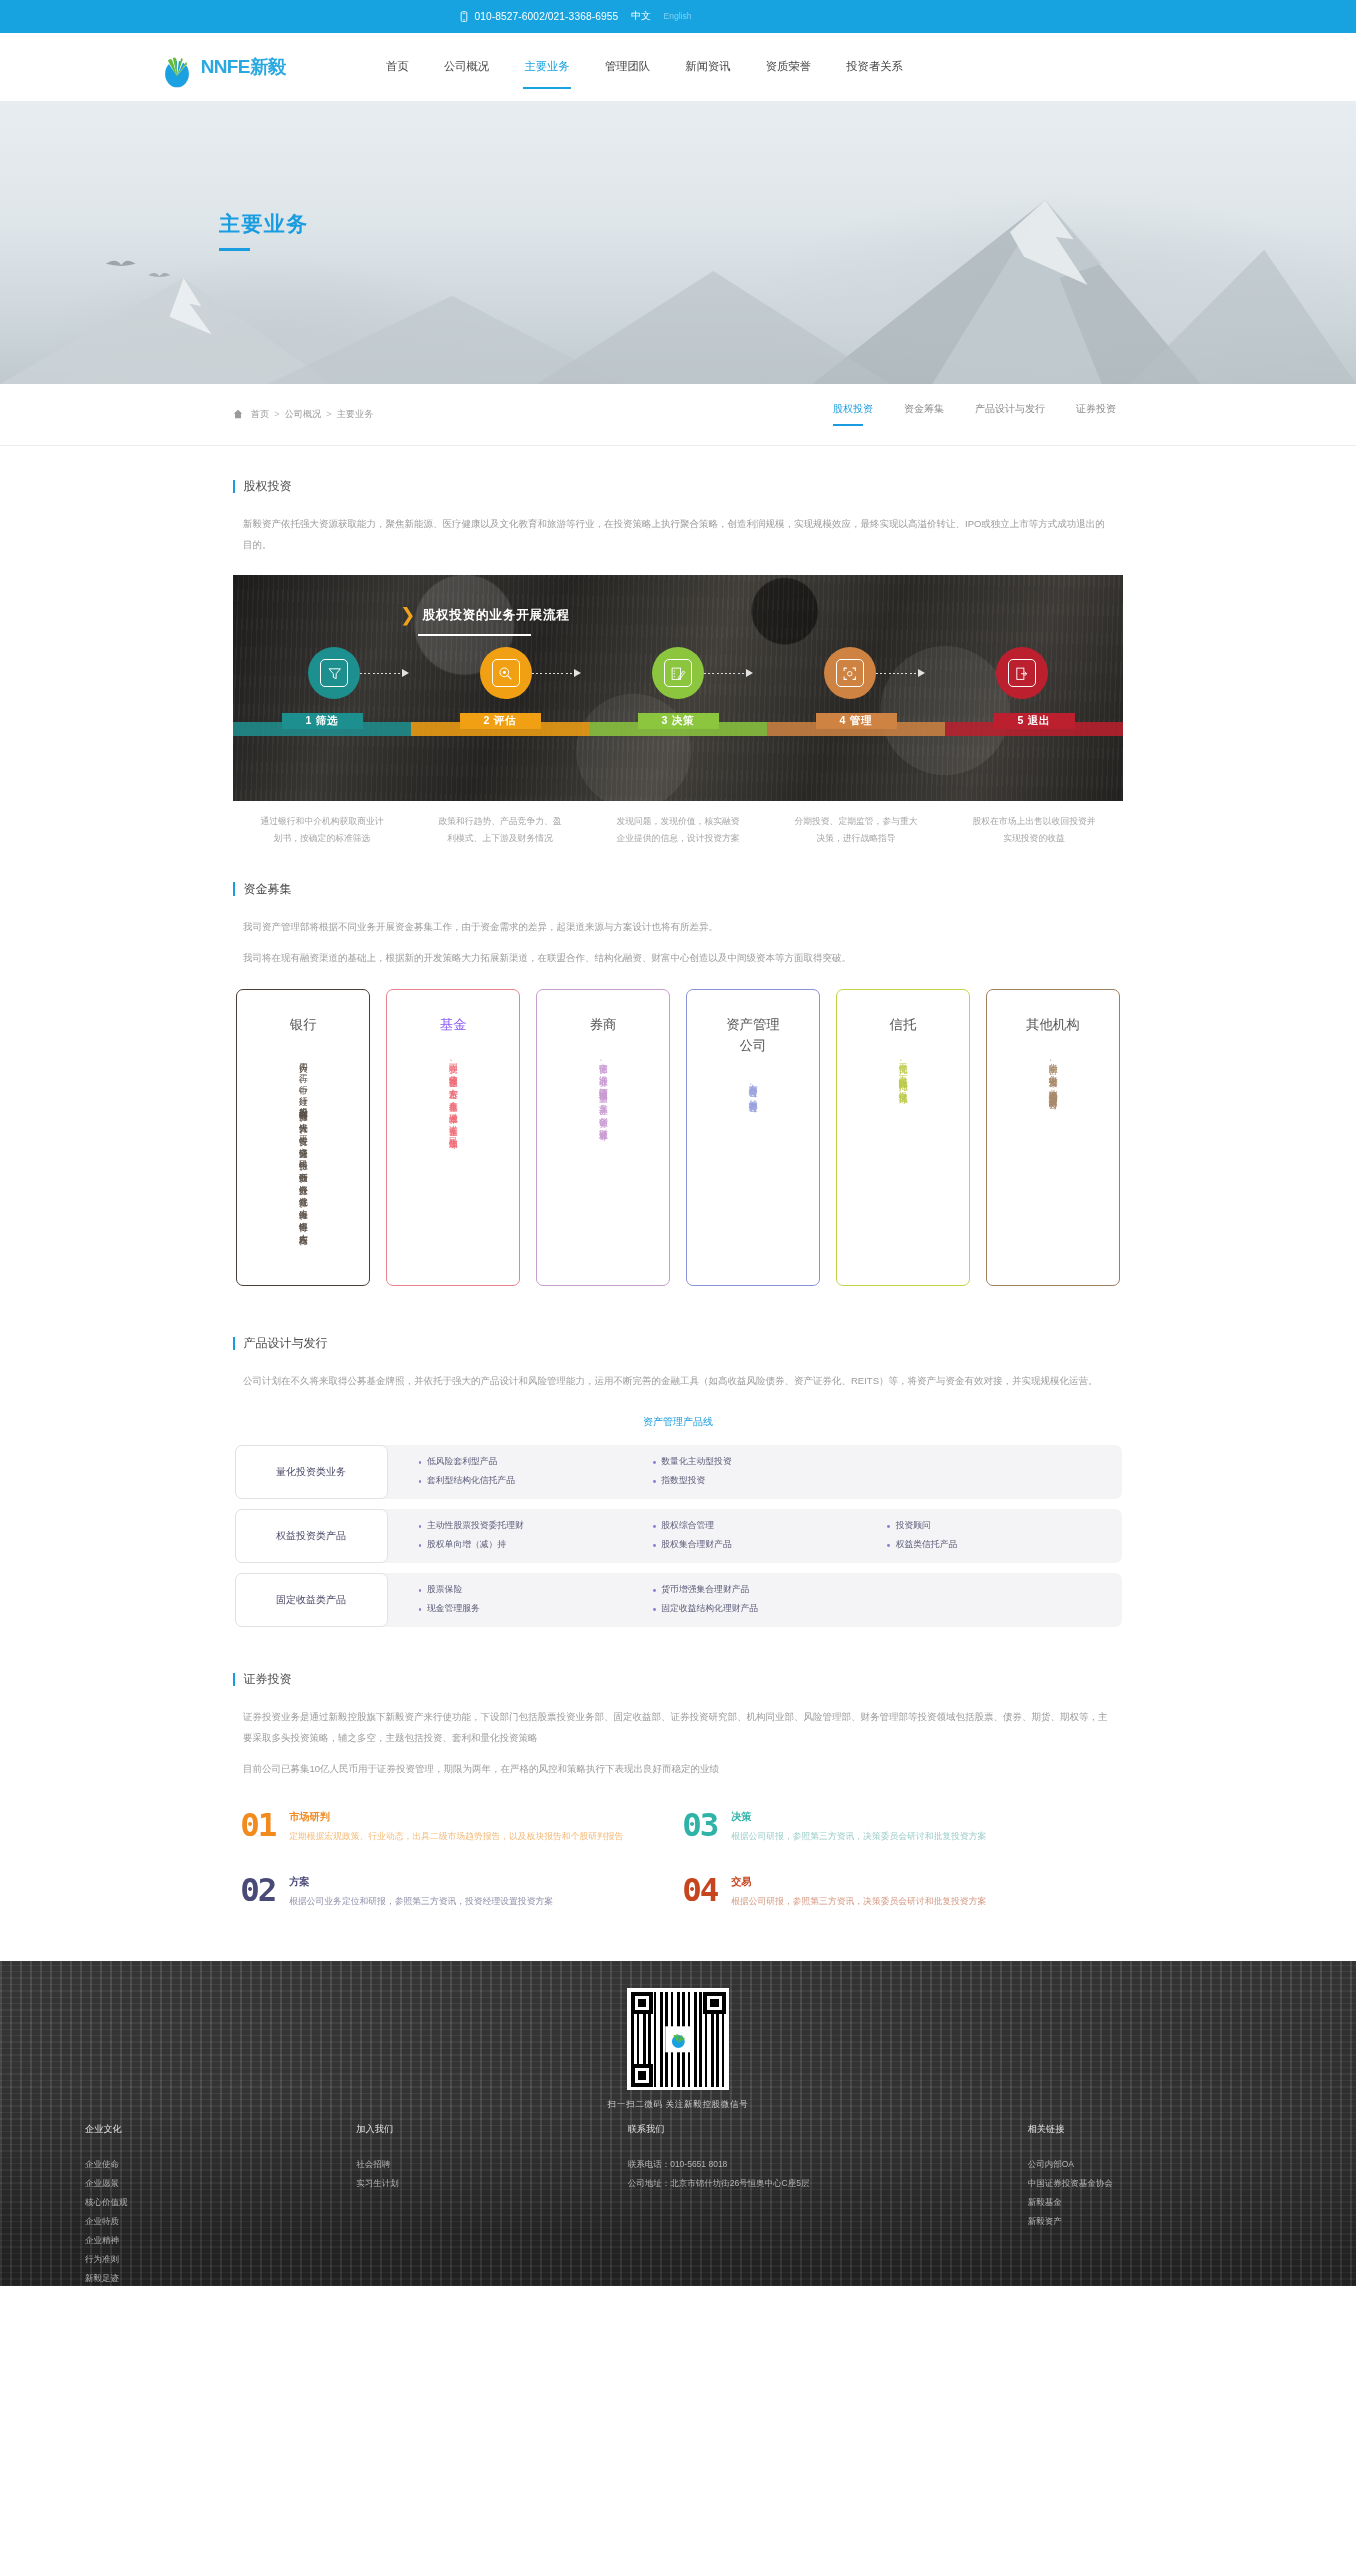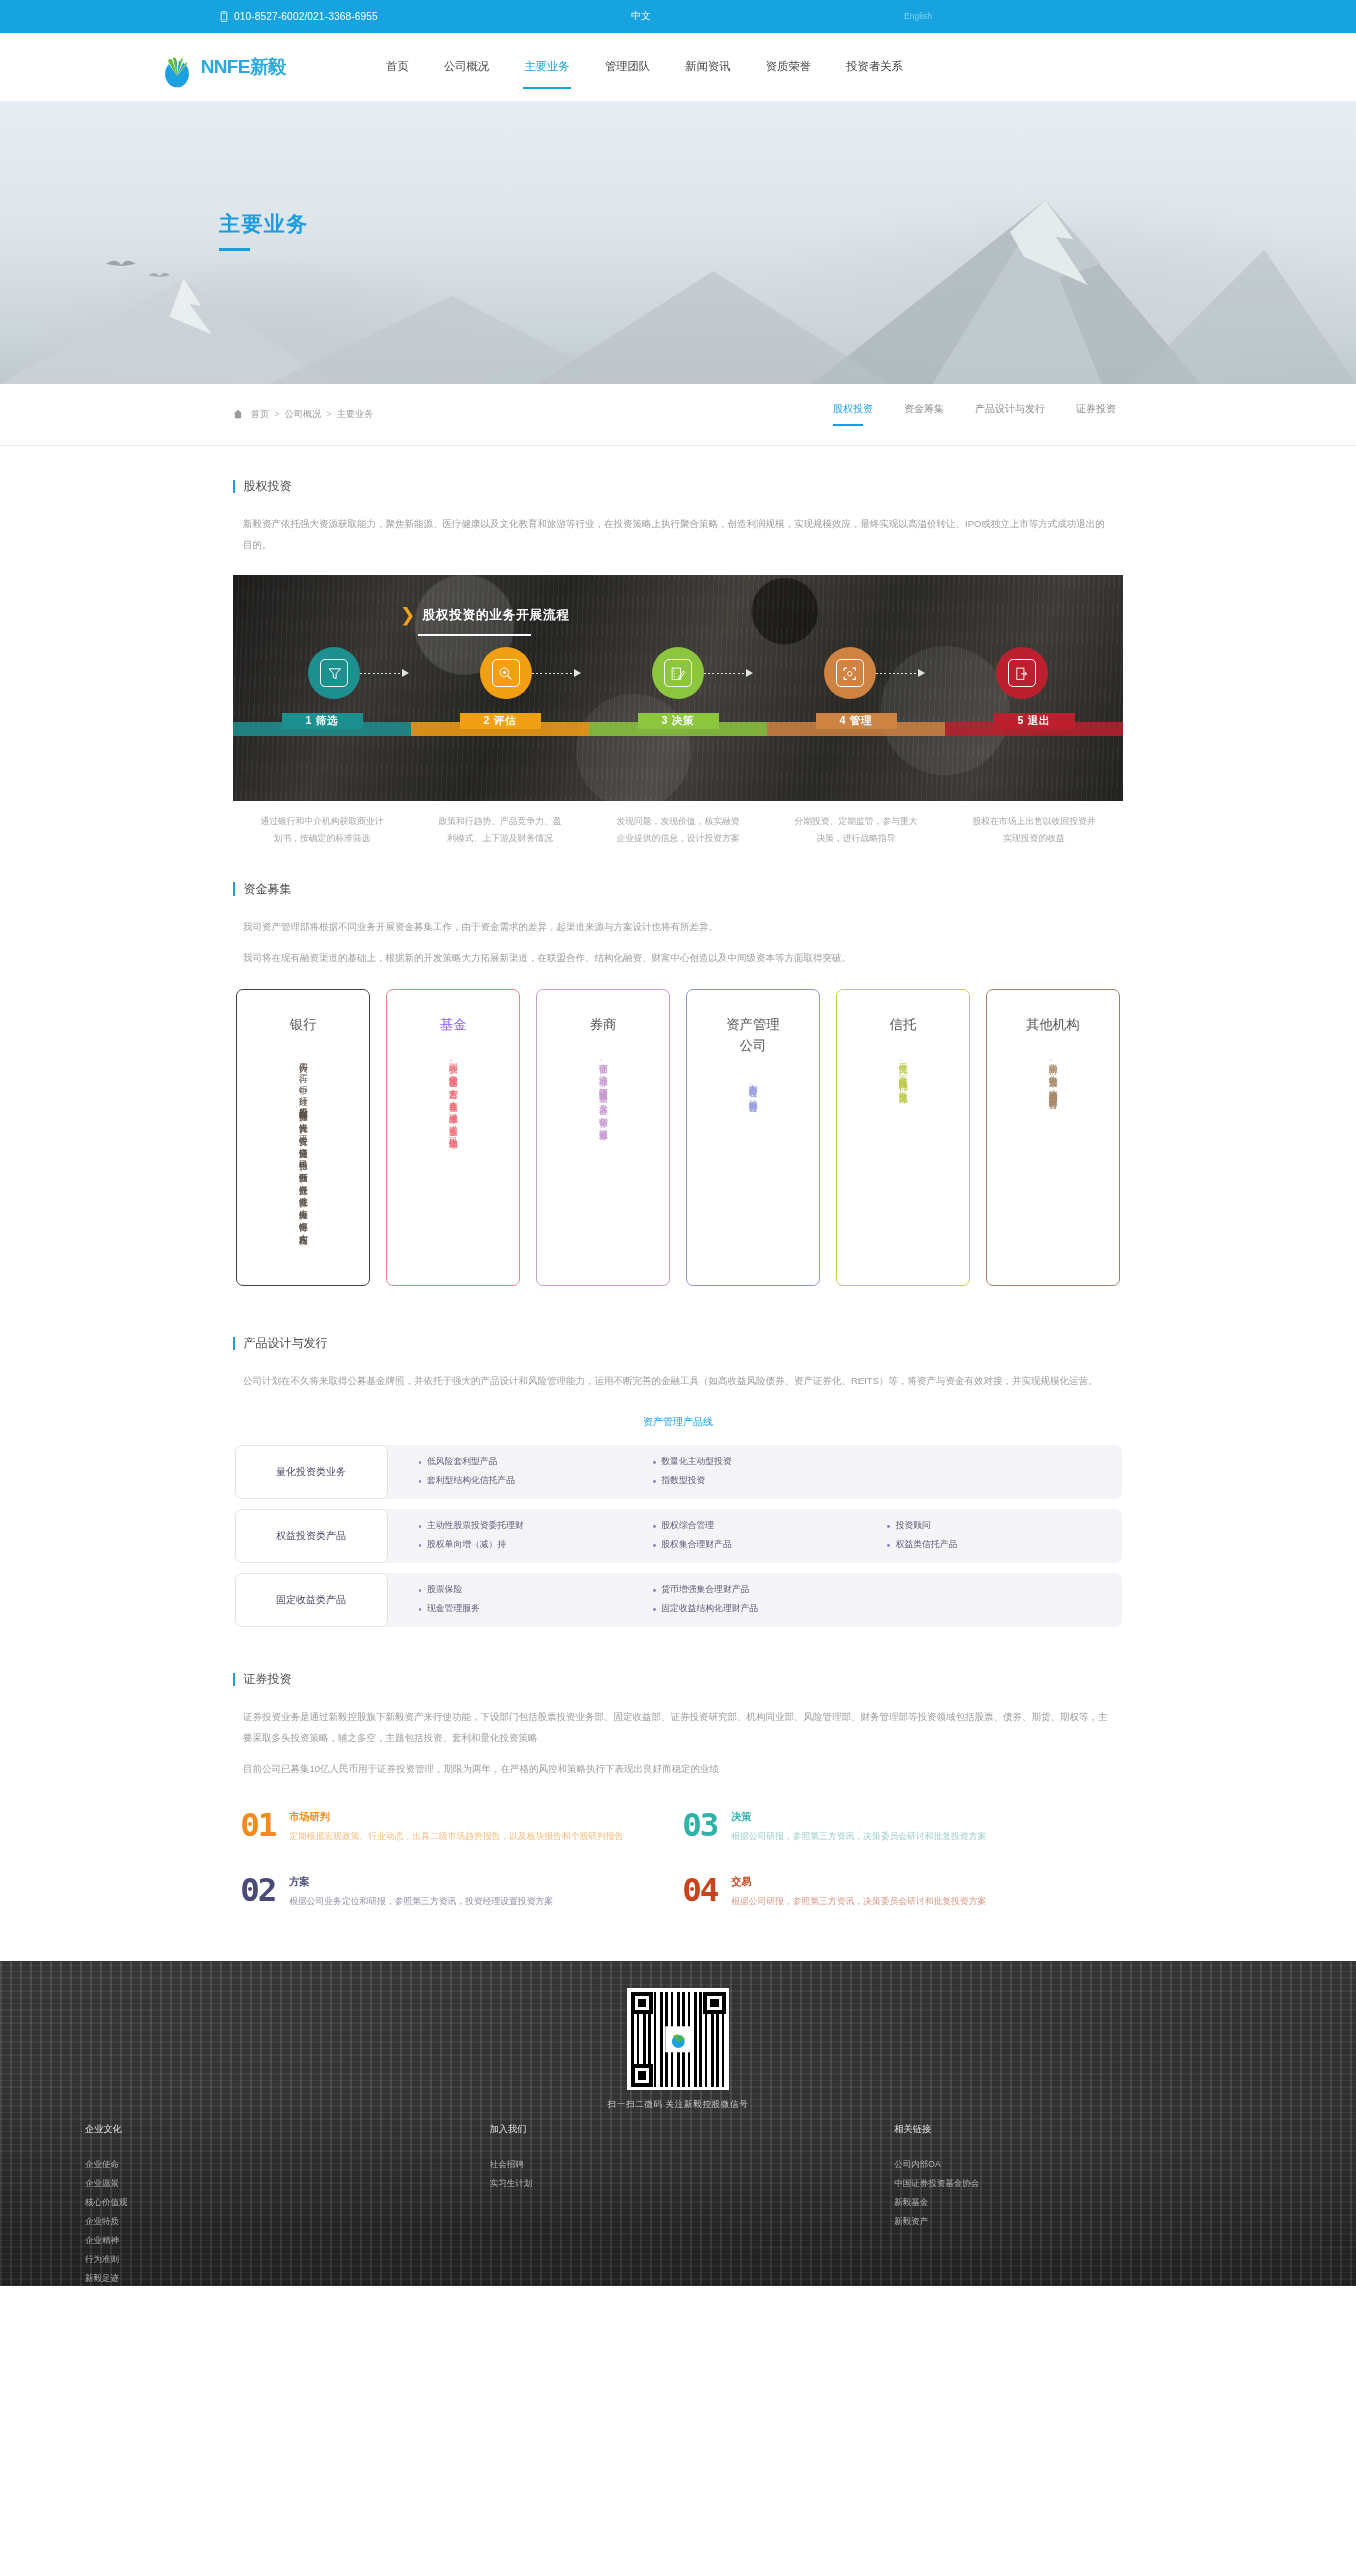--- a/index.html
+++ b/index.html
@@ -8,21 +8,21 @@
   body{
     font-family:"Liberation Sans","DejaVu Sans",sans-serif;
     background:#ffffff;color:#555;
     -webkit-font-smoothing:antialiased;
   }
   .wrap{width:1356px;margin:0 auto;position:relative;}
   .container{width:918px;margin:0 auto;position:relative;}
 
   
   .topbar{height:32.5px;background:#16a3e0;width:100%;display:flex;align-items:center;justify-content:center;}
-  .topbar-inner{width:918px;display:flex;justify-content:space-between;align-items:center;gap:12.7px;padding-right:205px;}
+  .topbar-inner{width:918px;display:flex;justify-content:center;align-items:center;gap:12.7px;padding-right:205px;}
   .tb-phone{color:#fff;font-size:10.2px;display:flex;align-items:center;gap:5px;letter-spacing:0.1px;}
   .phone-icon{display:inline-block;width:10px;height:11.3px;position:relative;}
   .phone-icon svg{display:block}
   .tb-lang{color:#ffffff;font-size:10px;cursor:pointer;}
   .tb-lang.en{color:#7fd2f3;font-size:8.5px;}
 
   
   .nav{height:68px;background:#fff;display:flex;align-items:center;justify-content:center;}
   .nav-inner{width:1060px;display:flex;align-items:center;}
   .brand{display:flex;align-items:center;gap:4.2px;margin-left:8.5px;}
@@ -604,20 +604,25 @@
           <div class="fcol-li">企业特质</div>
           <div class="fcol-li">企业精神</div>
           <div class="fcol-li">行为准则</div>
           <div class="fcol-li">新毅足迹</div>
         </div>
         <div class="fcol">
           <div class="fcol-h">加入我们</div>
           <div class="fcol-li">社会招聘</div>
           <div class="fcol-li">实习生计划</div>
         </div>
+        <div class="fcol wide">
+          <div class="fcol-h">联系我们</div>
+          <div class="fcol-li">联系电话：010-5651 8018</div>
+          <div class="fcol-li">公司地址：北京市锦什坊街26号恒奥中心C座5层</div>
+        </div>
         <div class="fcol">
           <div class="fcol-h">相关链接</div>
           <div class="fcol-li">公司内部OA</div>
           <div class="fcol-li">中国证券投资基金协会</div>
           <div class="fcol-li">新毅基金</div>
           <div class="fcol-li">新毅资产</div>
         </div>
       </div>
 
     </div>

